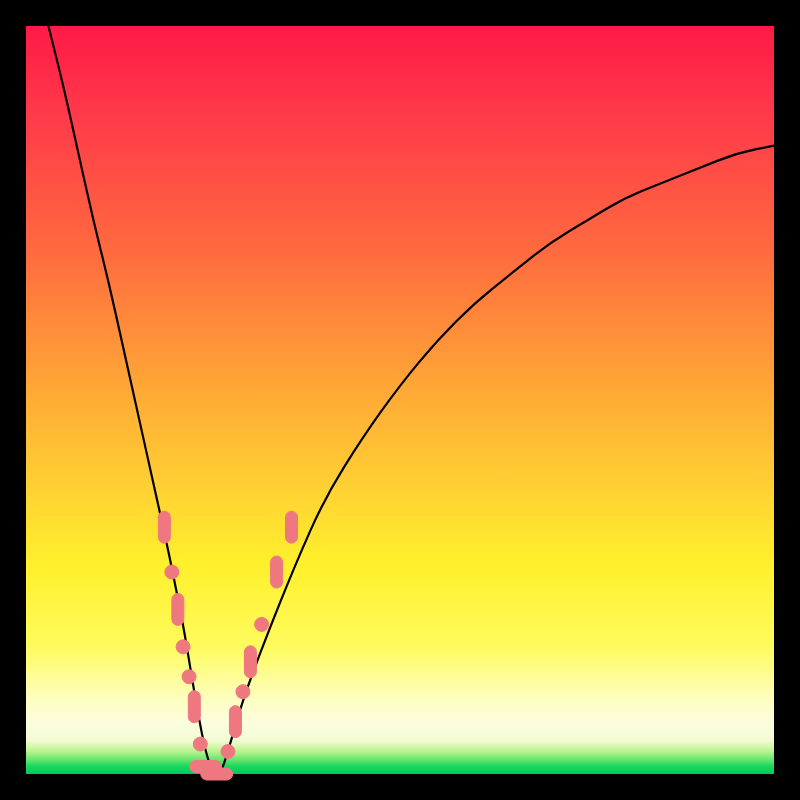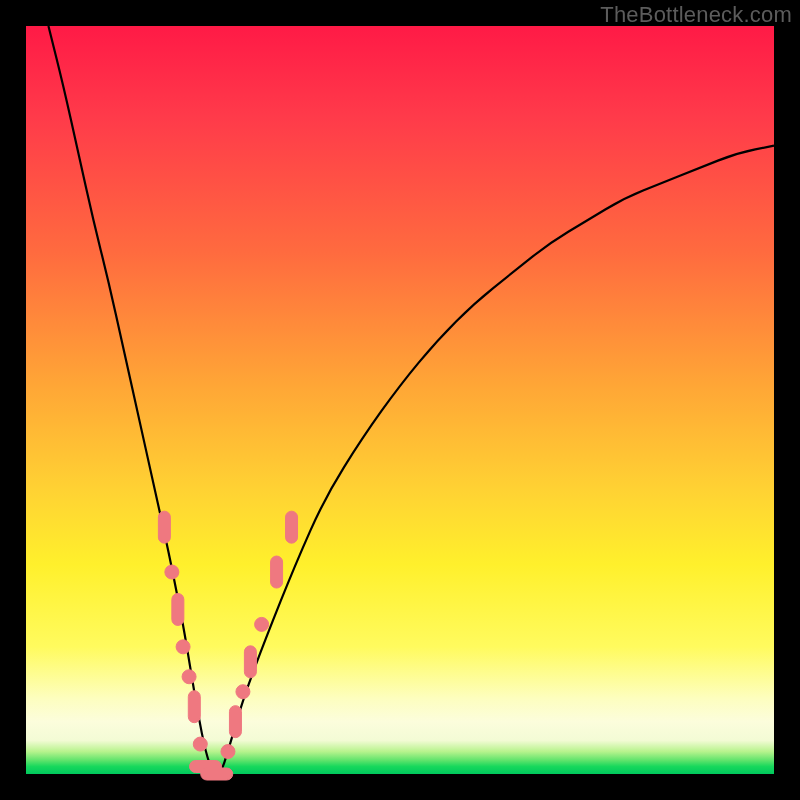--- a/index.html
+++ b/index.html
@@ -90,14 +90,13 @@
           <circle cx="201.96" cy="725.56" r="7" class="marker"></circle>
           <rect x="203.44000000000003" y="679.64" width="12" height="32" rx="6" class="marker"></rect>
           <circle cx="216.92" cy="665.72" r="7" class="marker"></circle>
           <rect x="218.4" y="619.8" width="12" height="32" rx="6" class="marker"></rect>
           <circle cx="235.62" cy="598.4" r="7" class="marker"></circle>
           <rect x="244.58" y="530.04" width="12" height="32" rx="6" class="marker"></rect>
           <rect x="259.53999999999996" y="485.15999999999997" width="12" height="32" rx="6" class="marker"></rect>
         </g>
     </svg>
   </div>
-  <div class="watermark">TheBottleneck.com</div>
 </div>
 
 </body></html>

